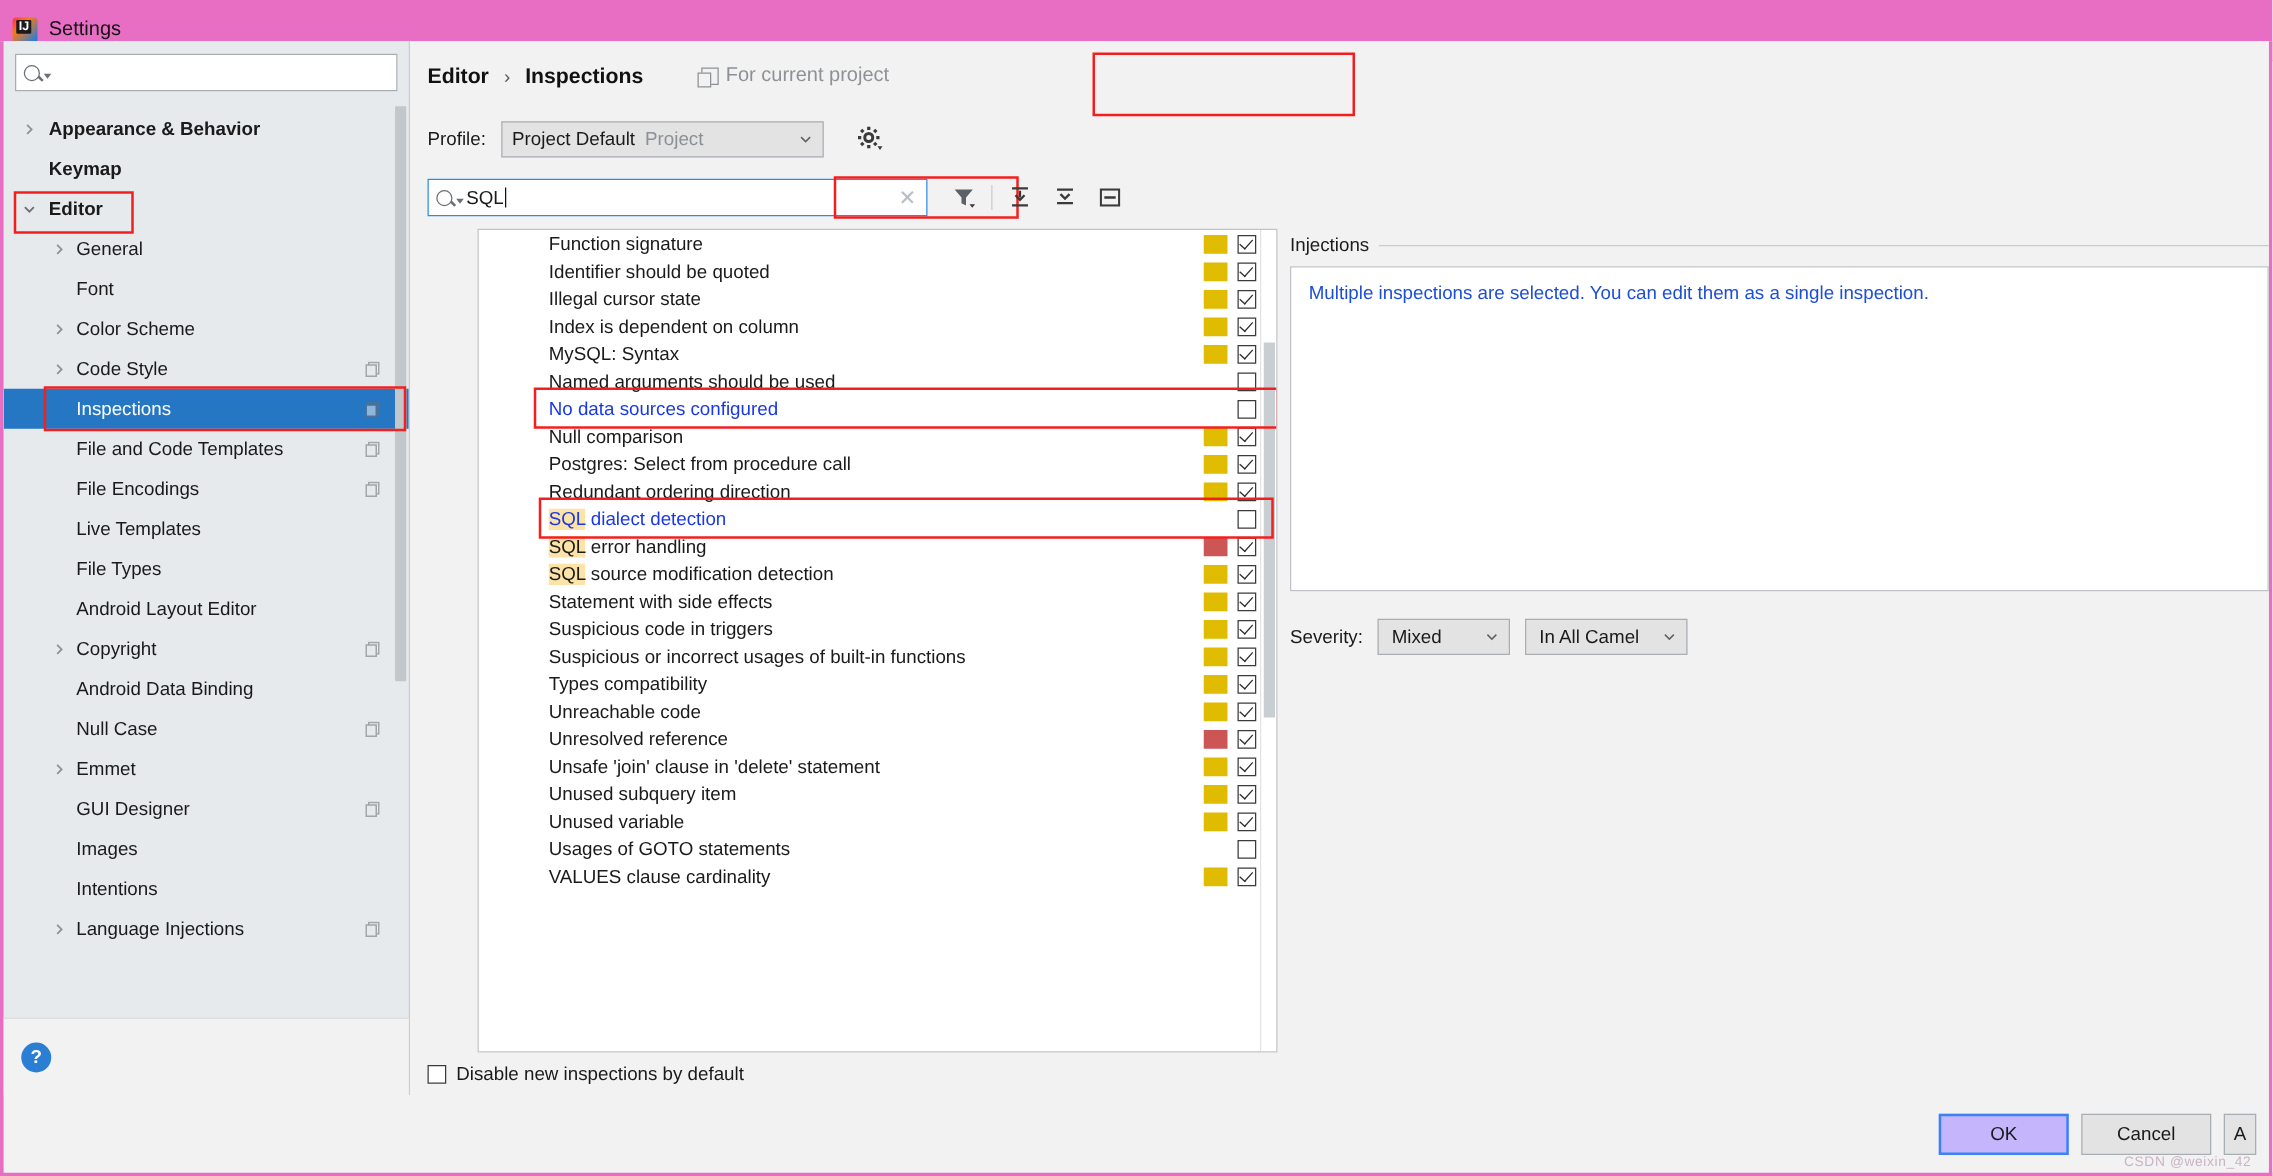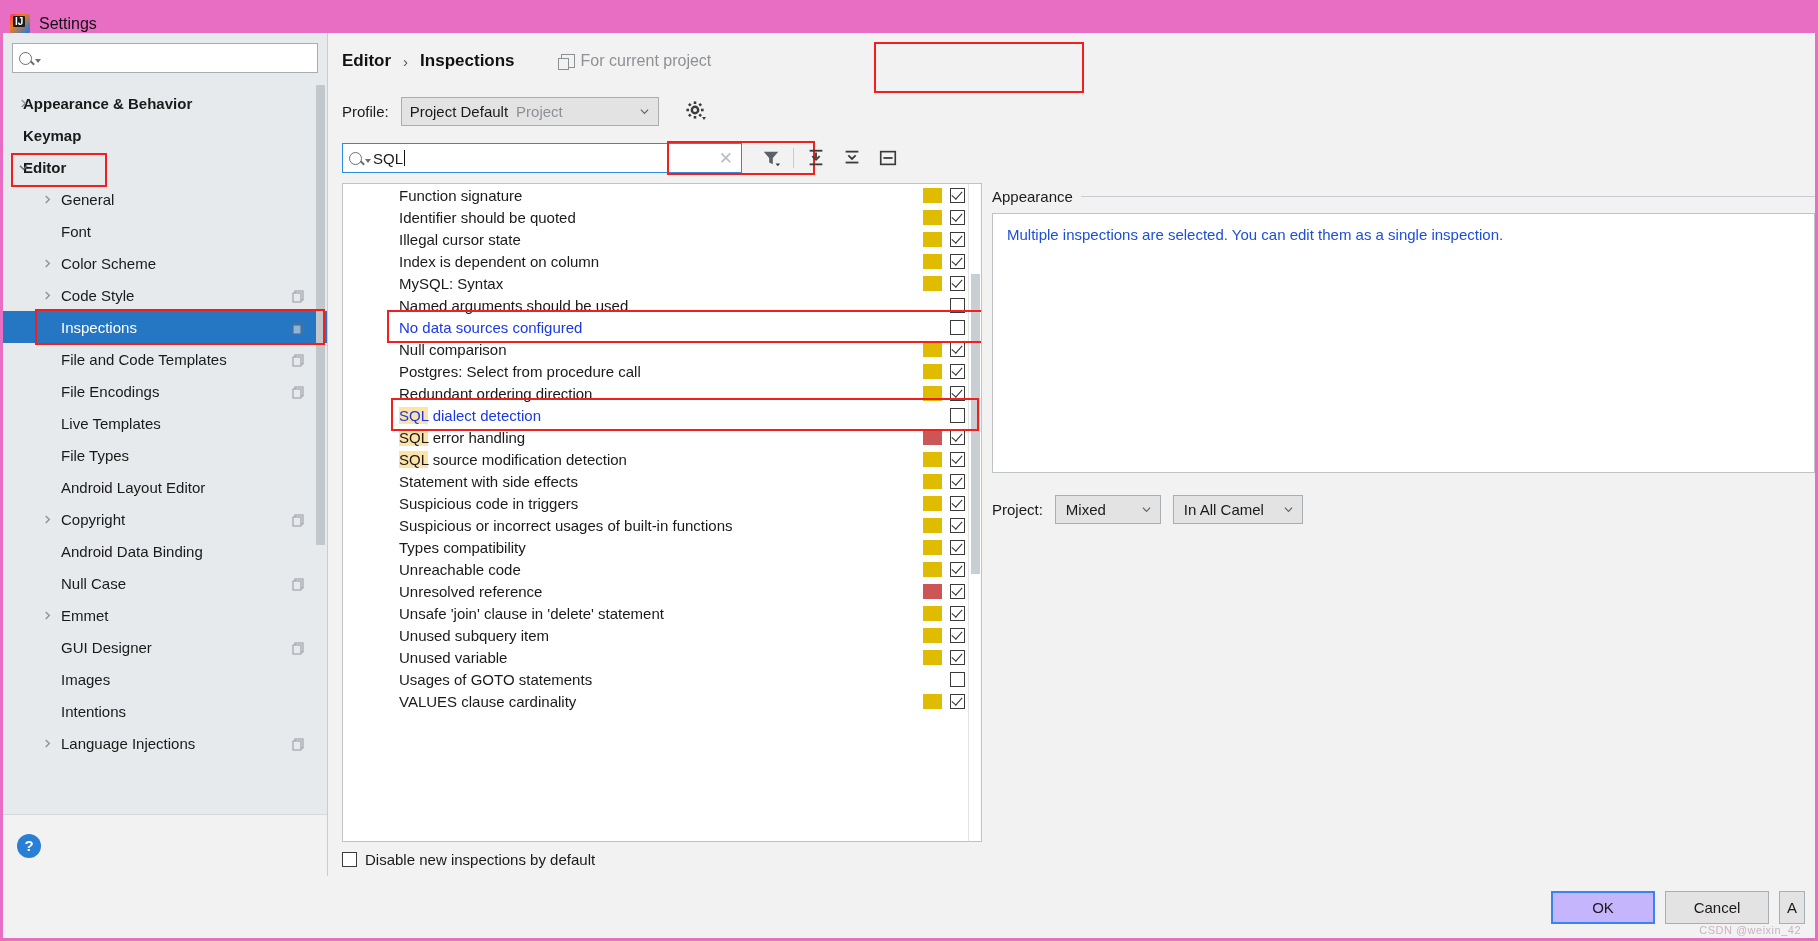--- a/index.html
+++ b/index.html
@@ -62,21 +62,21 @@
   .mini-caret{
     width:0;height:0;border-left:3.5px solid transparent;border-right:3.5px solid transparent;
     border-top:4px solid #6b7075;margin-left:1px;align-self:flex-end;margin-bottom:9px;
   }
   .sb-input{border:0;outline:0;font-size:14px;flex:1;background:transparent;}
   #tree{flex:1;overflow:hidden;padding-top:6px;position:relative;}
   .tree-item{
     height:32px;display:flex;align-items:center;position:relative;
     padding-left:18px;font-size:15px;color:#1a1a1a;white-space:nowrap;
   }
-  .tree-item.lvl1{padding-left:2px;text-align:right;}
+  .tree-item.lvl1{padding-left:18px;text-align:right;}
   .tree-item.lvl2{padding-left:40px;}
   .tree-item.bold{font-weight:bold;}
   .tree-item.selected{background:#2577c4;color:#fff;}
   .arrow{
     position:absolute;left:16px;width:9px;height:9px;flex:0 0 auto;
   }
   .arrow.lvl2{left:40px;}
   .arrow svg{display:block;}
   .tree-label{margin-left:0;}
   .lvl1 .tree-label{margin-left:18px;}
@@ -129,21 +129,21 @@
   }
   #filter-input .caret-bar{width:1px;height:16px;background:#111;margin-left:1px;}
   #clear-x{position:absolute;right:8px;color:#b9bec4;font-size:17px;line-height:1;}
   #hl-search{position:absolute;left:339px;top:4px;width:148px;height:34px;border:2.5px solid #f31f1f;}
   .tb-icon{width:30px;height:30px;display:flex;align-items:center;justify-content:center;position:relative;}
   #tb-sep{width:1px;height:20px;background:#c8ccd0;margin:0 7px;}
   
   #lists{display:flex;flex:1;min-height:0;padding:4px 0 0 14px;gap:0;position:relative;}
   #list-panel{
     width:640px;flex:0 0 640px;background:#fff;border:1px solid #bfc3c8;
-    position:relative;overflow:hidden;display:flex;
+    position:relative;overflow:hidden;display:flex;margin-left:40px;
   }
   #list-scroll{flex:1;position:relative;}
   .insp-row{height:22px;display:flex;align-items:center;font-size:15px;padding-left:56px;position:relative;white-space:nowrap;}
   .insp-row .hl{background:#fde3a7;}
   .insp-row.link{color:#1a38e8;}
   .sev-col{position:absolute;right:26px;top:0;height:22px;display:flex;align-items:center;}
   .sev{width:19px;height:15px;}
   .chk-col{position:absolute;right:0;top:0;height:22px;width:22px;display:flex;align-items:center;justify-content:center;}
   .chk{width:15px;height:15px;border:1.4px solid #3b3b3b;background:#fff;position:relative;}
   .chk.on:after{
@@ -652,26 +652,26 @@
             </div>
           <div id="list-vscroll">
             <div id="list-vthumb"></div>
           </div>
         <div class="hl-rect" style="left: 44px; top: 126px; width: 596px; height: 33px;"></div>
             <div class="hl-rect" style="left: 48px; top: 214px; width: 588px; height: 33px;"></div>
           </div>
 
         <div id="desc-panel">
           <div id="desc-title-row">
-            <span id="desc-title">Appearance</span>
+            <span id="desc-title">Injections</span>
             <span id="desc-line"></span>
           </div>
           <div id="desc-box">Multiple inspections are selected. You can edit them as a single inspection.</div>
           <div id="severity-row">
-            <span id="sev-label">Project:</span>
+            <span id="sev-label">Severity:</span>
             <div class="combo" style="width:106px;">
               <span>Mixed</span>
               <svg class="sel-caret" viewBox="0 0 10 10">
                 <path d="M1 3 L5 7 L9 3" stroke="#5c6268" stroke-width="1.3" fill="none"></path>
               </svg>
             </div>
             <div class="combo" style="width:130px;">
               <span>In All Camel</span>
               <svg class="sel-caret" viewBox="0 0 10 10">
                 <path d="M1 3 L5 7 L9 3" stroke="#5c6268" stroke-width="1.3" fill="none"></path>

